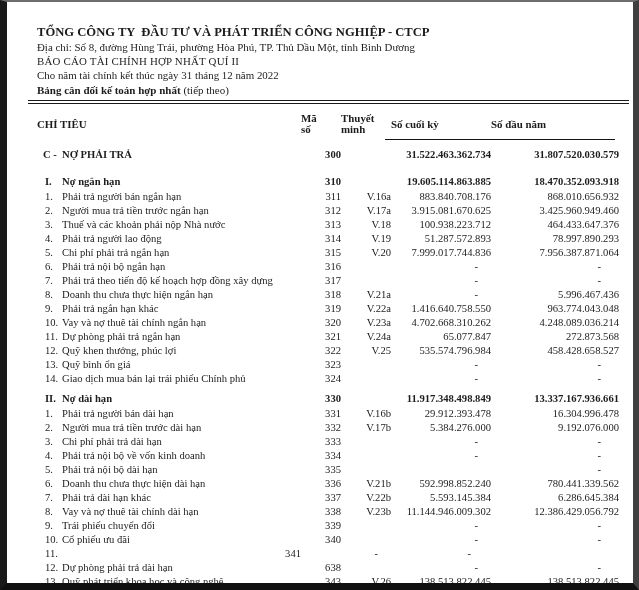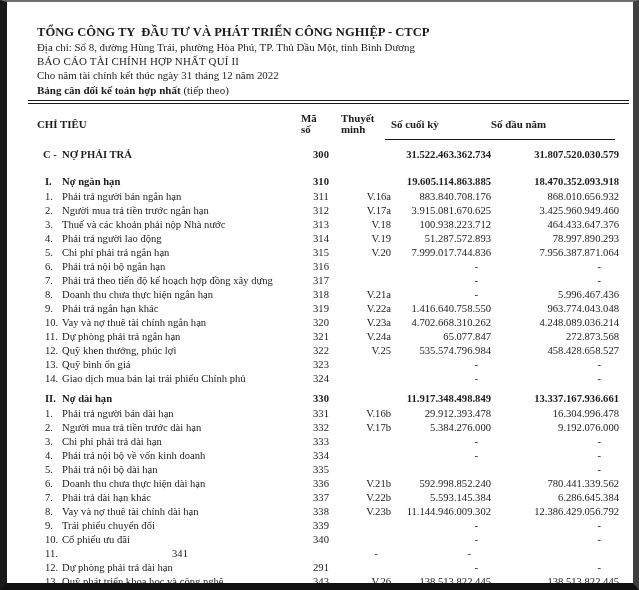--- a/index.html
+++ b/index.html
@@ -37,21 +37,21 @@
   .thead{margin-top:9px;align-items:center;font-weight:bold;font-size:10.9px;}
   .th{text-align:left;line-height:11.5px;}
   .th-chitieu{grid-column:1 / 3;}
   .th-pre{white-space:pre-line;}
   .num-underline{margin:3px 0 0 348px;width:230px;border-top:1.5px solid #141414;}
   .rows{margin-top:0;}
   .row{height:14px;}
   .row .cell{white-space:nowrap;overflow:visible;}
   .c-stt{padding-left:8px;}
   .c-label{padding-left:3px;}
-  .c-ma-so{text-align:center;}
+  .c-ma-so{text-align:right;}
   .c-tm{text-align:right;}
   .c-cuoi-ky,.c-dau-nam{text-align:right;}
   .c-dau-nam{padding-right:2px;}
   .c-cuoi-ky.dash{padding-right:13px;}
   .c-dau-nam.dash{padding-right:20px;}
   .row.section{font-weight:bold;height:15px;margin-top:9px;}
   .row.section .c-stt{padding-left:6px;}
   .row.group{font-weight:bold;height:15px;margin-top:12px;}
   .row.group2{font-weight:bold;height:15px;margin-top:6px;}
   .row.item{font-weight:normal;}
@@ -305,21 +305,21 @@
         <div class="grid-row row item">
           <div class="cell c-stt">11.</div>
           <div class="cell c-ma-so">341</div>
           <div class="cell c-tm"></div>
           <div class="cell c-cuoi-ky dash">-</div>
           <div class="cell c-dau-nam dash">-</div>
         </div>
         <div class="grid-row row item">
           <div class="cell c-stt">12.</div>
           <div class="cell c-label">Dự phòng phải trả dài hạn</div>
-          <div class="cell c-ma-so">291</div>
+          <div class="cell c-ma-so">638</div>
           <div class="cell c-tm"></div>
           <div class="cell c-cuoi-ky dash">-</div>
           <div class="cell c-dau-nam dash">-</div>
         </div>
         <div class="grid-row row item">
           <div class="cell c-stt">13.</div>
           <div class="cell c-label">Quỹ phát triển khoa học và công nghệ</div>
           <div class="cell c-ma-so">343</div>
           <div class="cell c-tm">V.26</div>
           <div class="cell c-cuoi-ky">138.513.822.445</div>

